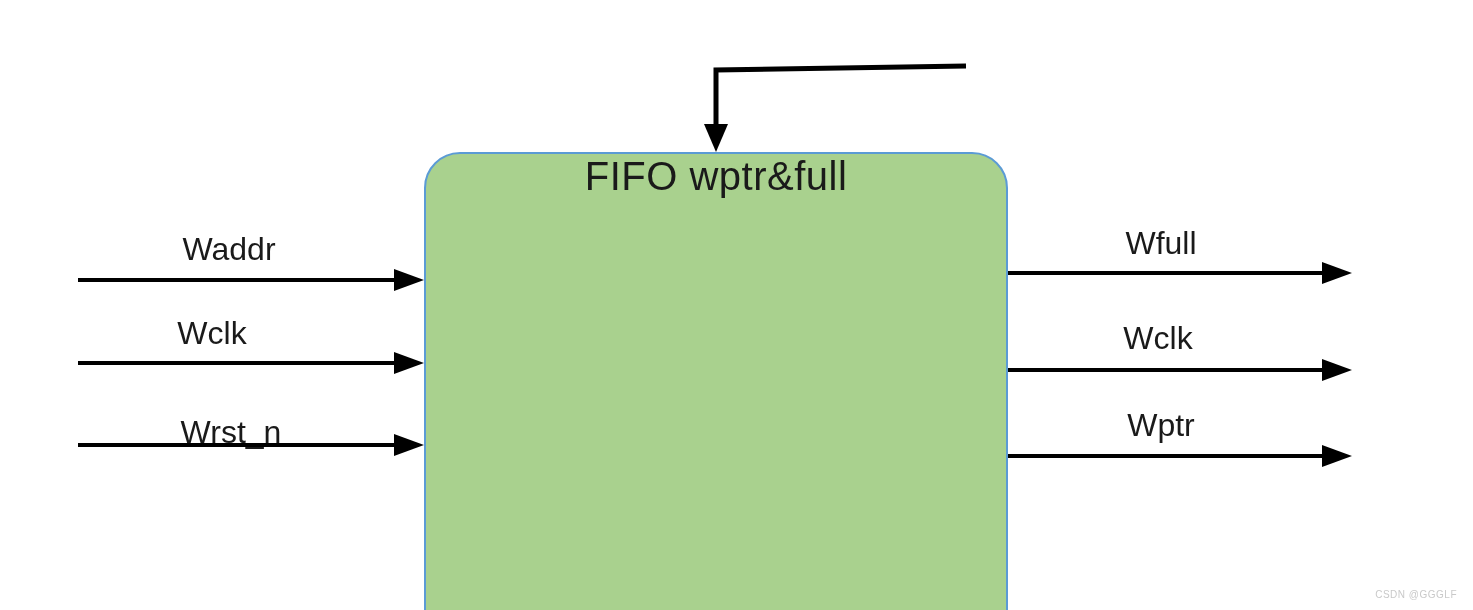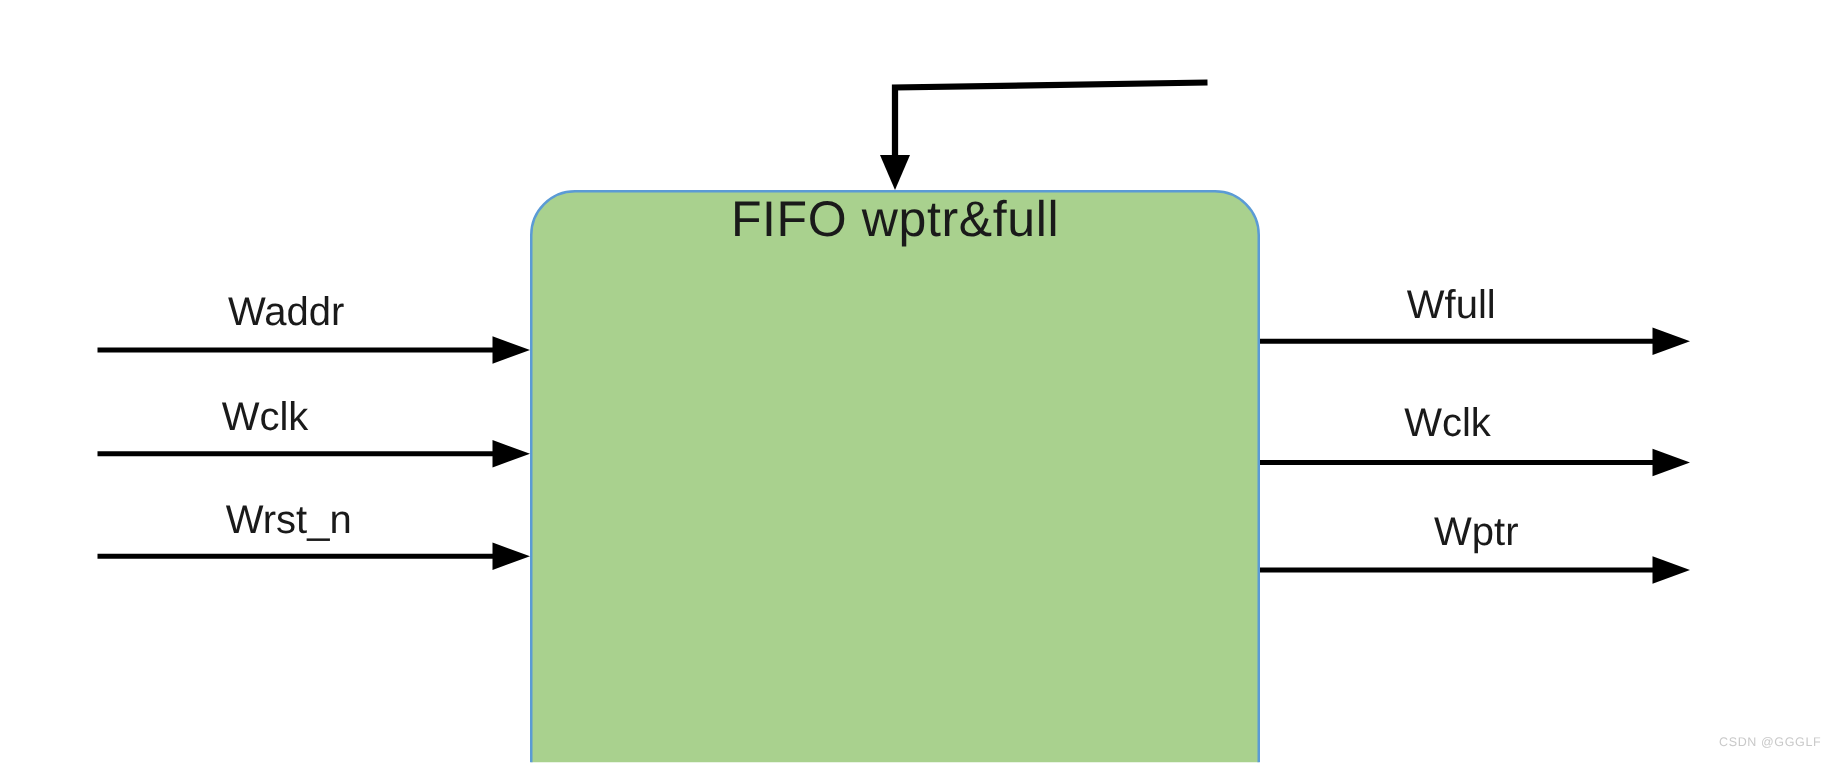--- a/index.html
+++ b/index.html
@@ -99,21 +99,21 @@
     </g>
   </svg>
 
   <div class="block">
     <span class="block-title">FIFO wptr&amp;full</span>
   </div>
 
 
   <div class="port-label" style="left:229px; top:233px;">Waddr</div>
   <div class="port-label" style="left:212px; top:317px;">Wclk</div>
-  <div class="port-label" style="left:231px; top:399px;">Wrst_n</div>
+  <div class="port-label" style="left:231px; top:416px;">Wrst_n</div>
 
   <div class="port-label" style="left:1161px; top:227px;">Wfull</div>
   <div class="port-label" style="left:1158px; top:322px;">Wclk</div>
-  <div class="port-label" style="left:1161px; top:409px;margin-left:20px;">Wptr</div>
+  <div class="port-label" style="left:1161px; top:409px;">Wptr</div>
 
   <div class="watermark">CSDN @GGGLF</div>
 
 </div>
 
 </body></html>

